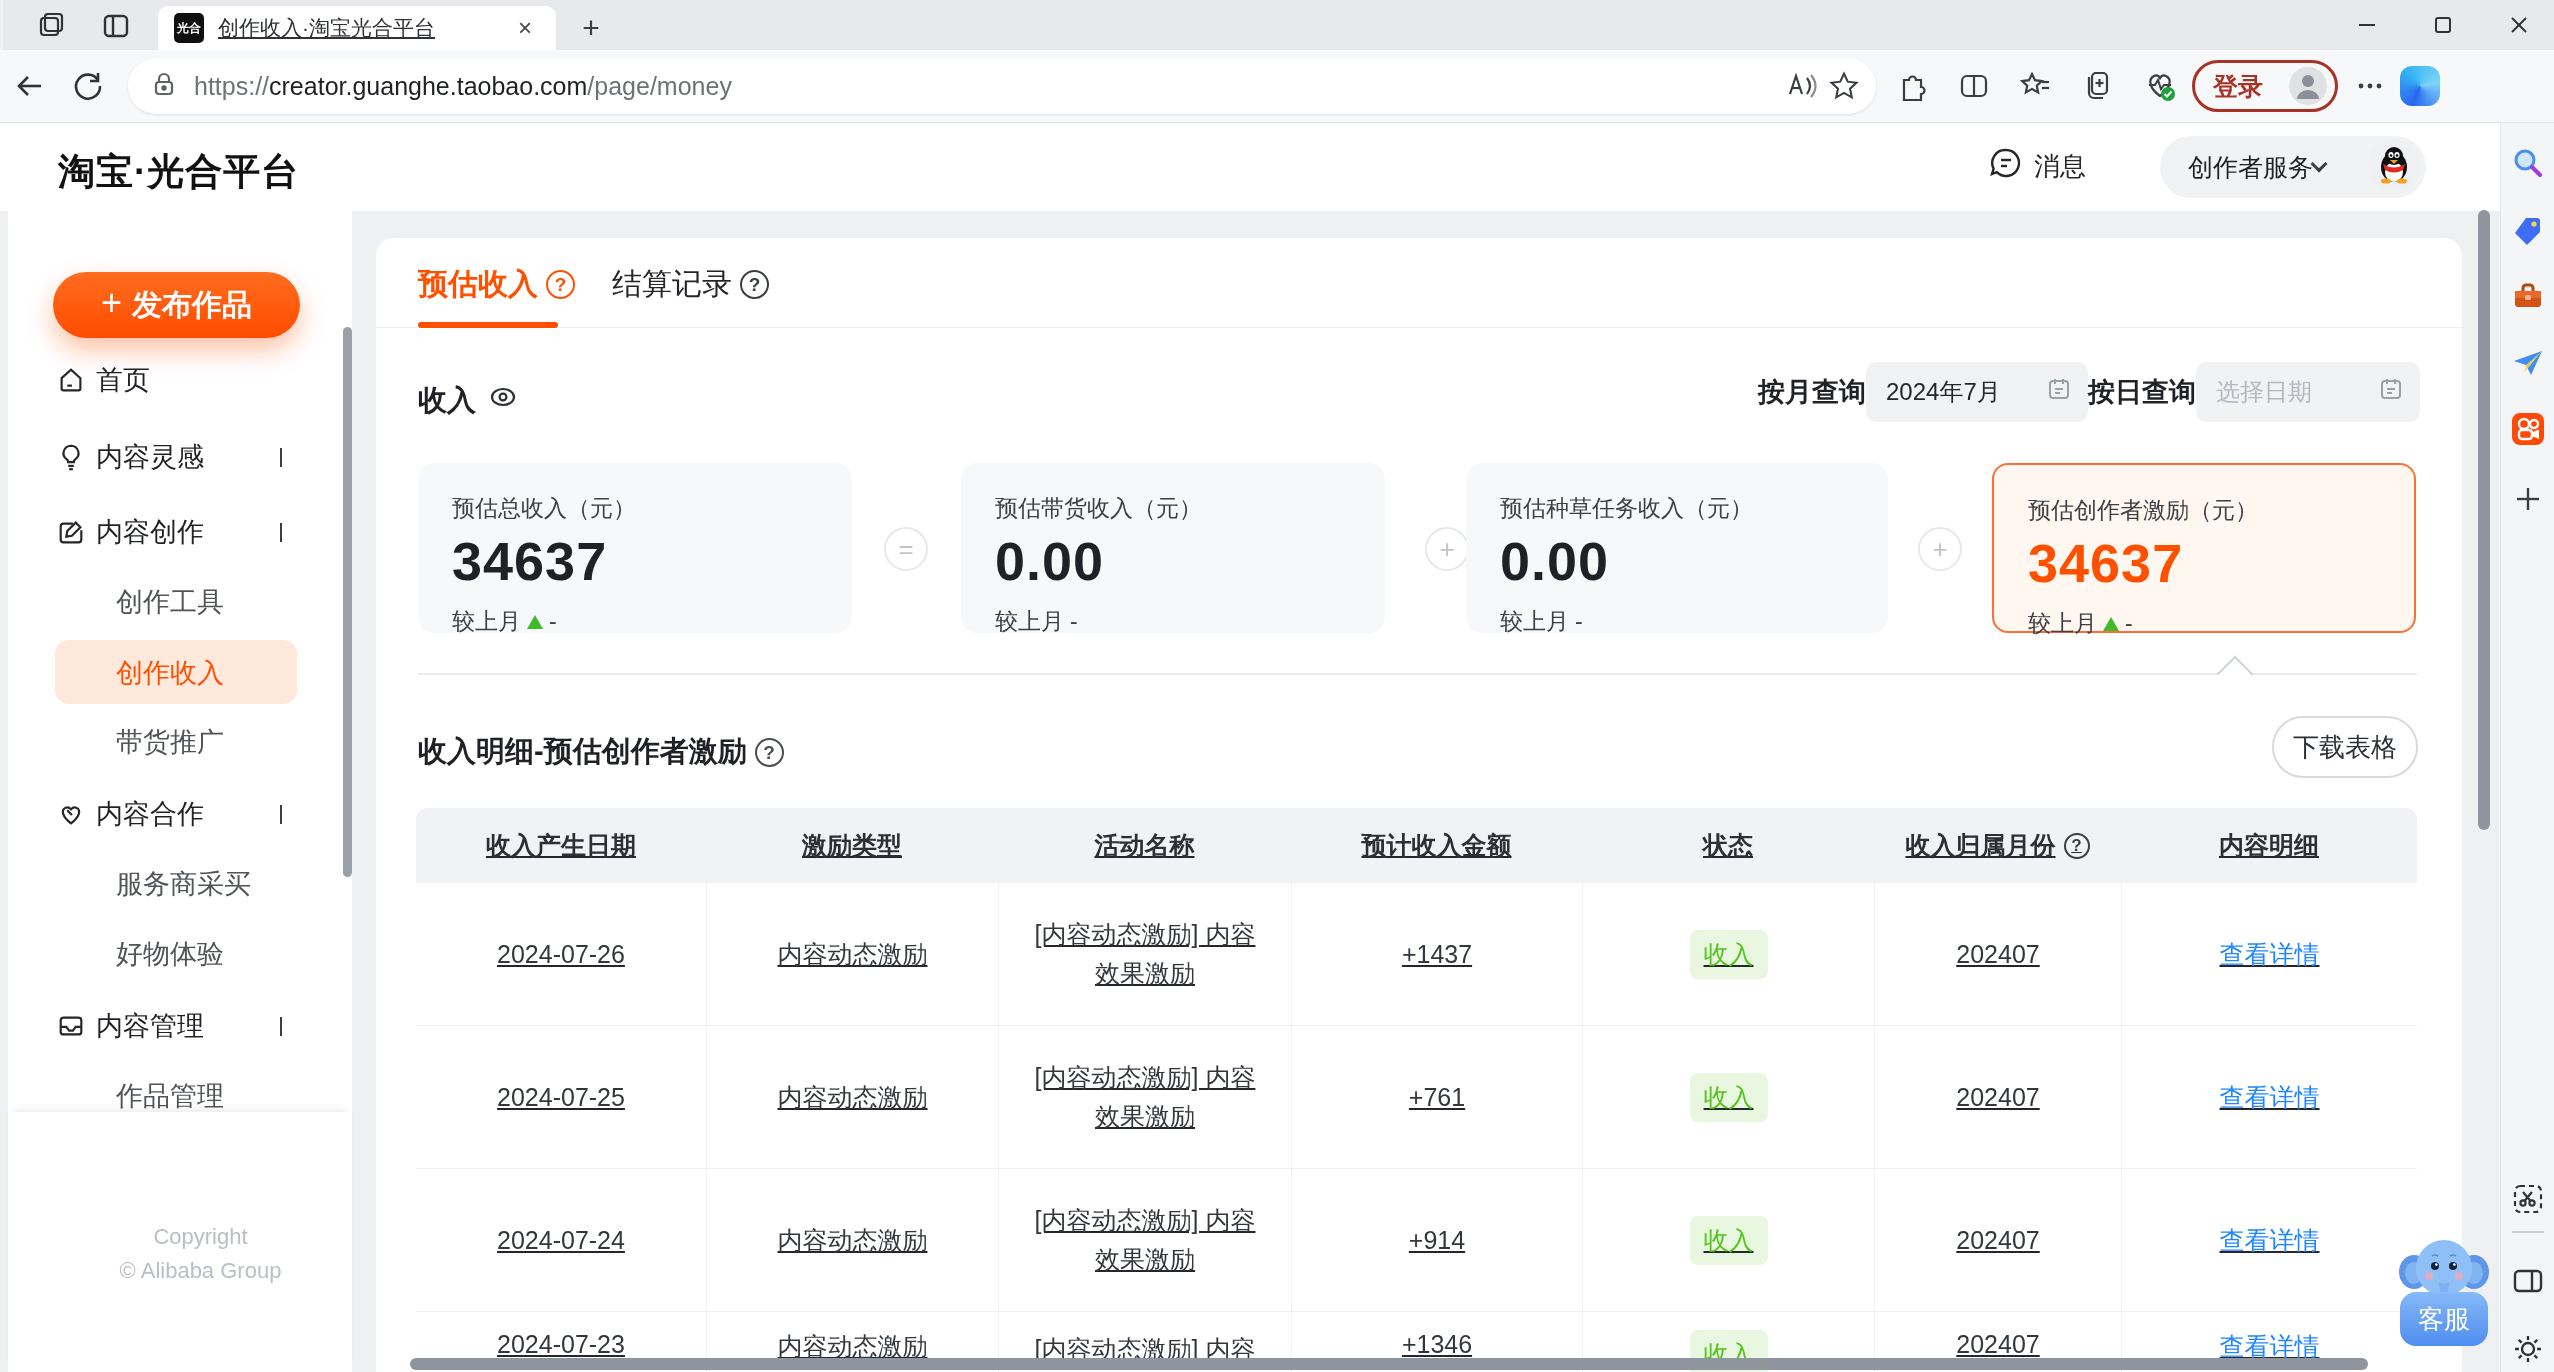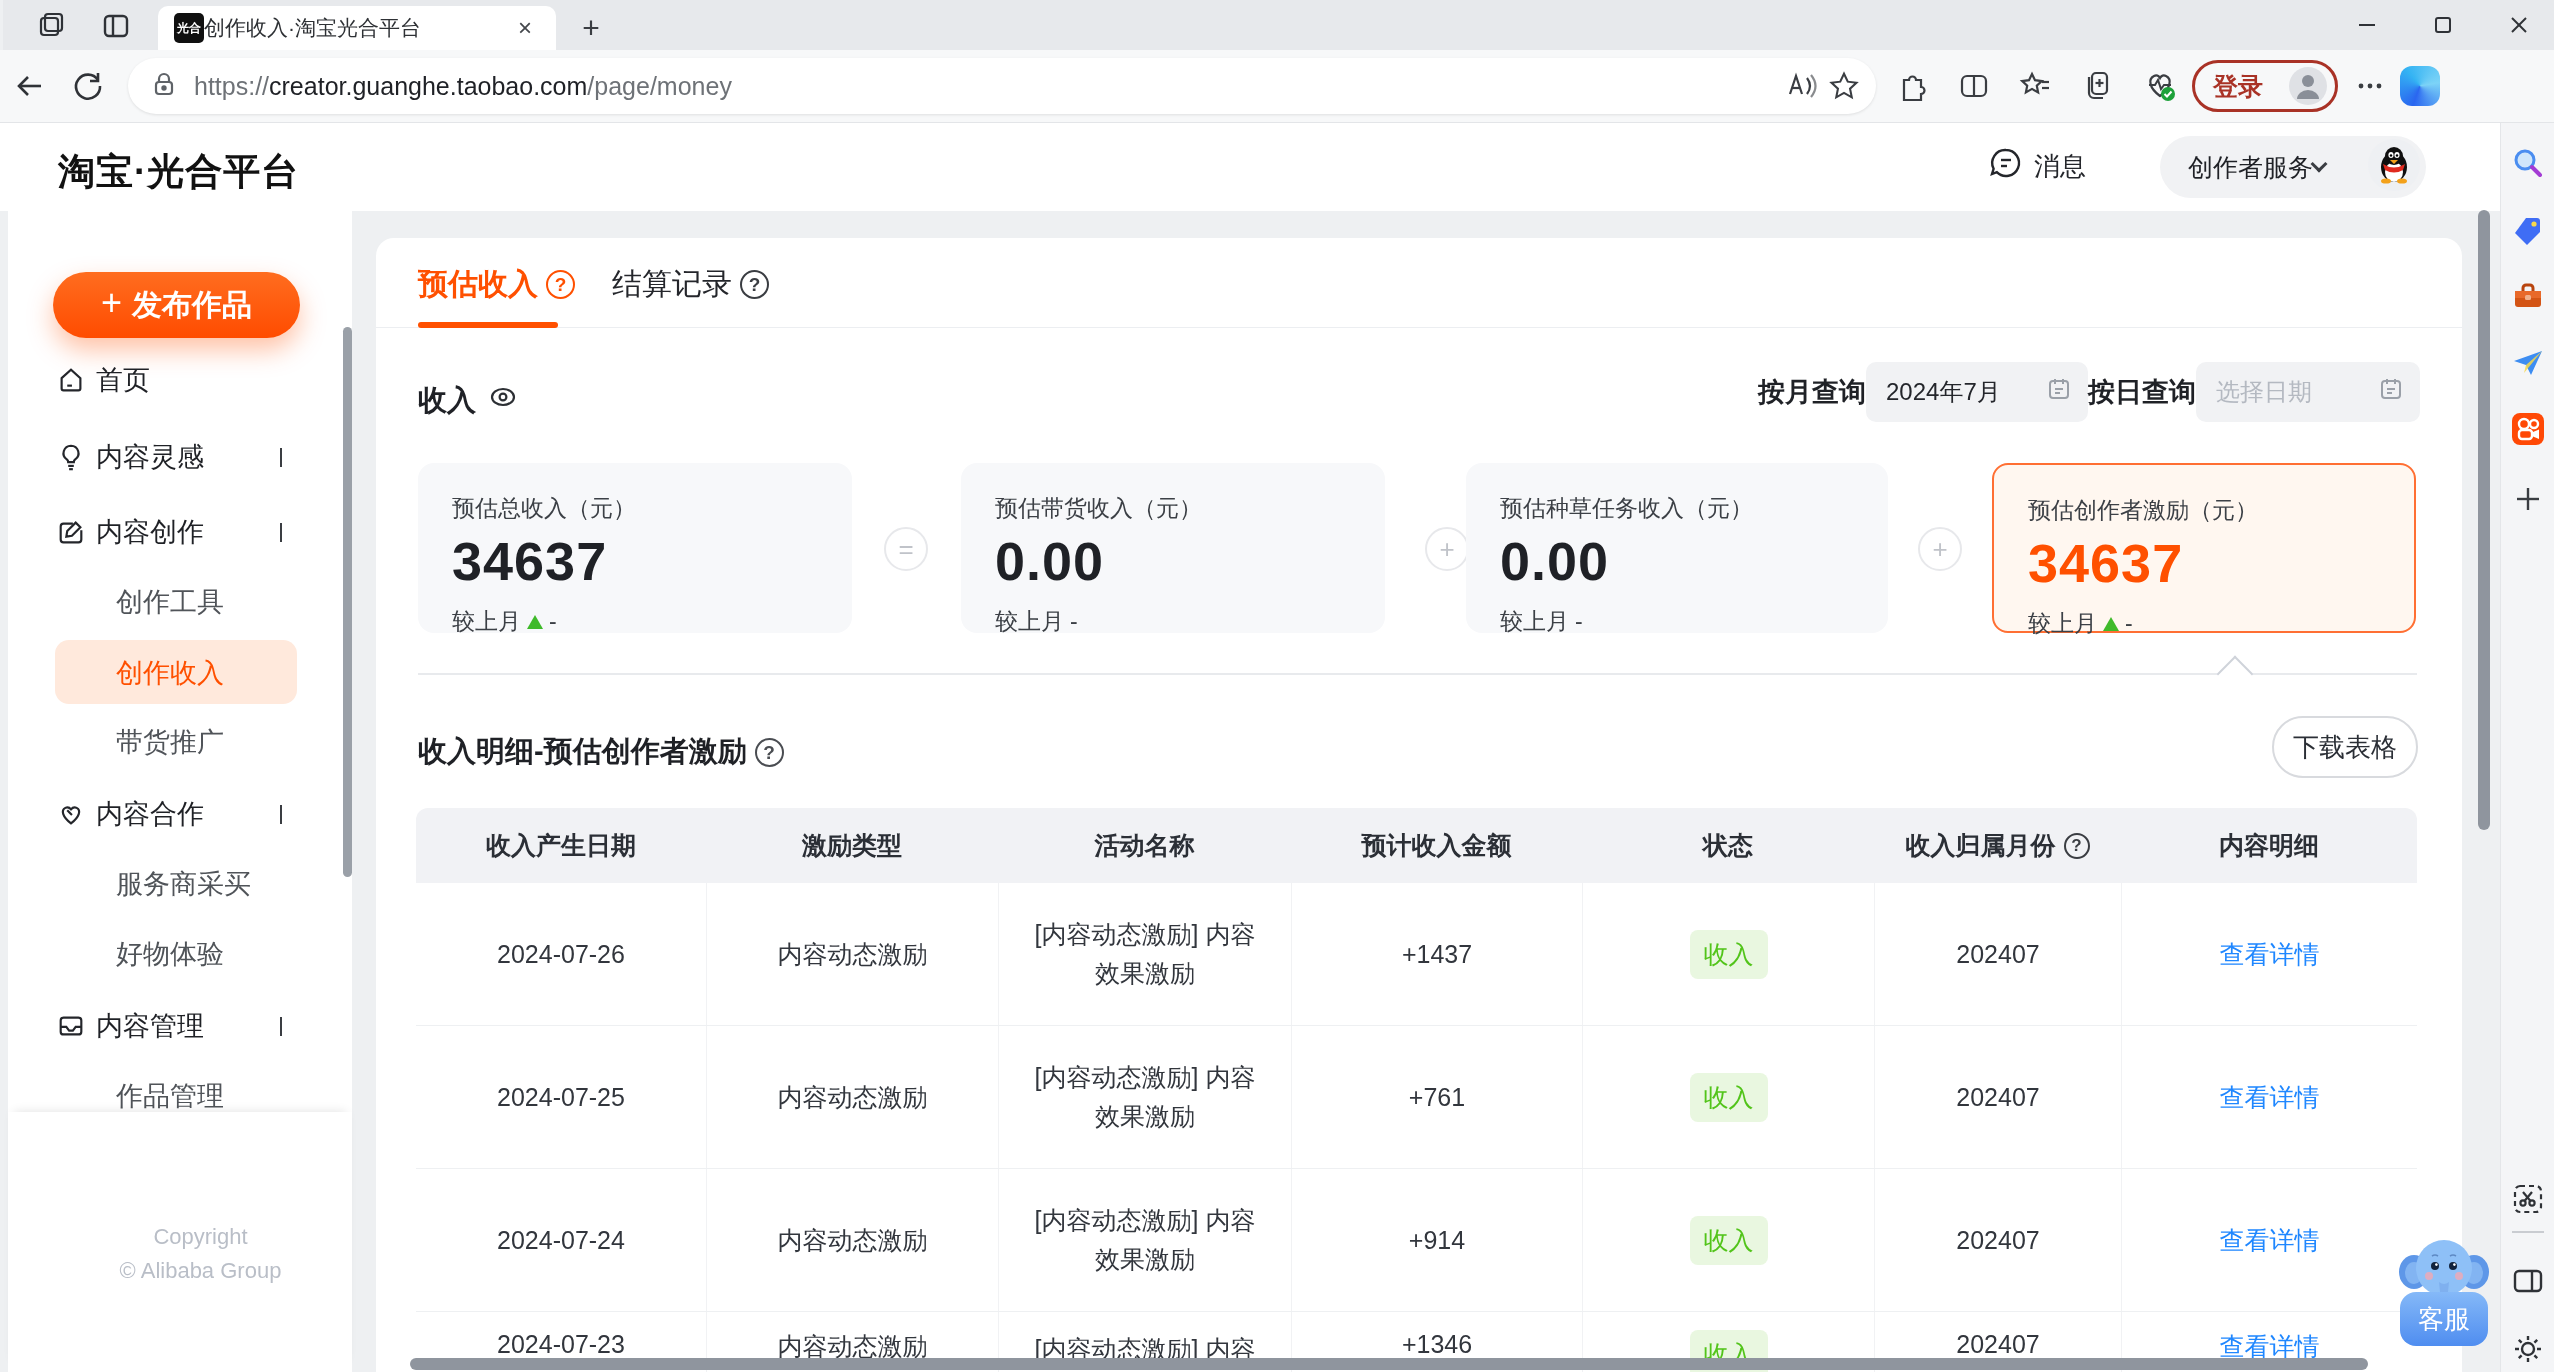--- a/index.html
+++ b/index.html
@@ -4,21 +4,21 @@
 <style>
   * { margin:0; padding:0; box-sizing:border-box; }
   html,body { width:2554px; height:1372px; overflow:hidden; }
   body { font-family:"Liberation Sans","DejaVu Sans",sans-serif; background:#eef0f2; position:relative; color:#24262b; }
 
   
   .tabstrip { position:absolute; top:0; left:3px; width:2554px; height:50px; background:#e7e9ec; }
   .ts-icon { position:absolute; top:7px; width:38px; height:38px; display:flex; align-items:center; justify-content:center; border-radius:8px; }
   .tab { position:absolute; left:155px; top:6px; width:398px; height:44px; background:#ffffff; border-radius:10px 10px 0 0; display:flex; align-items:center; padding:0 14px 0 16px; }
   .favicon { width:30px; height:30px; background:#101010; border-radius:5px; color:#fff; font-size:12px; font-weight:700; display:flex; align-items:center; justify-content:center; letter-spacing:0; flex:none; }
-  .tab-title { font-size:21px; color:#2e3135; flex:1; white-space:nowrap; overflow:hidden; }
+  .tab-title { font-size:21px; color:#2e3135; margin-left:14px; flex:1; white-space:nowrap; overflow:hidden;text-decoration:underline; }
   .tab-close { width:34px; height:34px; display:flex; align-items:center; justify-content:center; font-size:24px; color:#44474c; border-radius:6px; }
   .newtab { position:absolute; left:568px; top:8px; width:40px; height:40px; display:flex; align-items:center; justify-content:center; font-size:30px; color:#3a3d42; font-weight:300; }
   .wctrls { position:absolute; right:0; top:0; height:50px; display:flex; }
   .wc { width:76px; height:50px; display:flex; align-items:center; justify-content:center; }
 
   .toolbar { position:absolute; top:50px; left:0; width:2554px; height:73px; background:#f7f8f9; border-bottom:1px solid #e3e5e8; display:flex; align-items:center; padding:0 12px 0 8px; }
   .tbtn { width:44px; height:44px; display:flex; align-items:center; justify-content:center; border-radius:8px; flex:none; }
   .urlbar { height:56px; background:#ffffff; border-radius:28px; box-shadow:0 1px 3px rgba(0,0,0,.10); display:flex; align-items:center; padding:0 10px 0 22px; margin:0 14px 0 18px; width:1748px; flex:none; }
   .url-text { font-size:25px; margin-left:16px; flex:1; white-space:nowrap; overflow:hidden; }
   .url-scheme,.url-path { color:#6e7277; }
@@ -81,21 +81,21 @@
   .icard.hl .cv { color:#ff5000; }
   .tri-up { width:0; height:0; border-left:8px solid transparent; border-right:8px solid transparent; border-bottom:14px solid #3fba2a; display:inline-block; }
   .opc { position:absolute; top:289px; width:44px; height:44px; border:2px solid #e7e8eb; border-radius:50%; background:#fff; color:#c0c3c9; font-size:26px; display:flex; align-items:center; justify-content:center; }
   .cards-div { position:absolute; left:42px; top:435px; width:1999px; height:2px; background:#e8eaed; }
   .caret { position:absolute; left:1846px; top:423px; width:26px; height:26px; background:#fff; border-left:2px solid #cfd3da; border-top:2px solid #cfd3da; transform:rotate(45deg); }
 
   .detail-title { position:absolute; left:42px; top:494px; display:flex; align-items:center; gap:8px; font-size:29px; font-weight:600; color:#1f2126; }
   .dl-btn { position:absolute; left:1896px; top:478px; width:146px; height:62px; border:2px solid #d8dade; border-radius:32px; background:#fff; font-size:26px; color:#2b2f36; display:flex; align-items:center; justify-content:center; }
 
   .table { position:absolute; left:40px; top:570px; width:2001px; }
-  .tgrid { display:grid; grid-template-columns:290px 292px 293px 291px 292px 247px 296px; }
+  .tgrid { display:grid; grid-template-columns:290px 292px 293px 291px 292px 247px 296px;text-decoration:underline; }
   .thead { height:75px; background:#f1f2f5; border-radius:12px 12px 0 0; }
   .th { display:flex; align-items:center; justify-content:center; gap:8px; font-size:25px; font-weight:600; color:#2b2f36; }
   .th .qicon { width:26px; height:26px; border-width:2px; font-size:17px; color:#3a3d42; }
   .trow { height:143px; border-bottom:1px solid #eef0f2; }
   .td { display:flex; align-items:center; justify-content:center; font-size:25px; color:#32363d; border-left:1px solid #f1f2f4; height:100%; text-align:center; }
   .td:first-child { border-left:none; }
   .activity { width:244px; line-height:1.55; }
   .badge { background:#e9f7e0; color:#52c41a; font-size:25px; padding:8px 14px; border-radius:8px; }
   .link { color:#1f87ff; }
   .trow.last .td { align-items:flex-start; padding-top:18px; }

